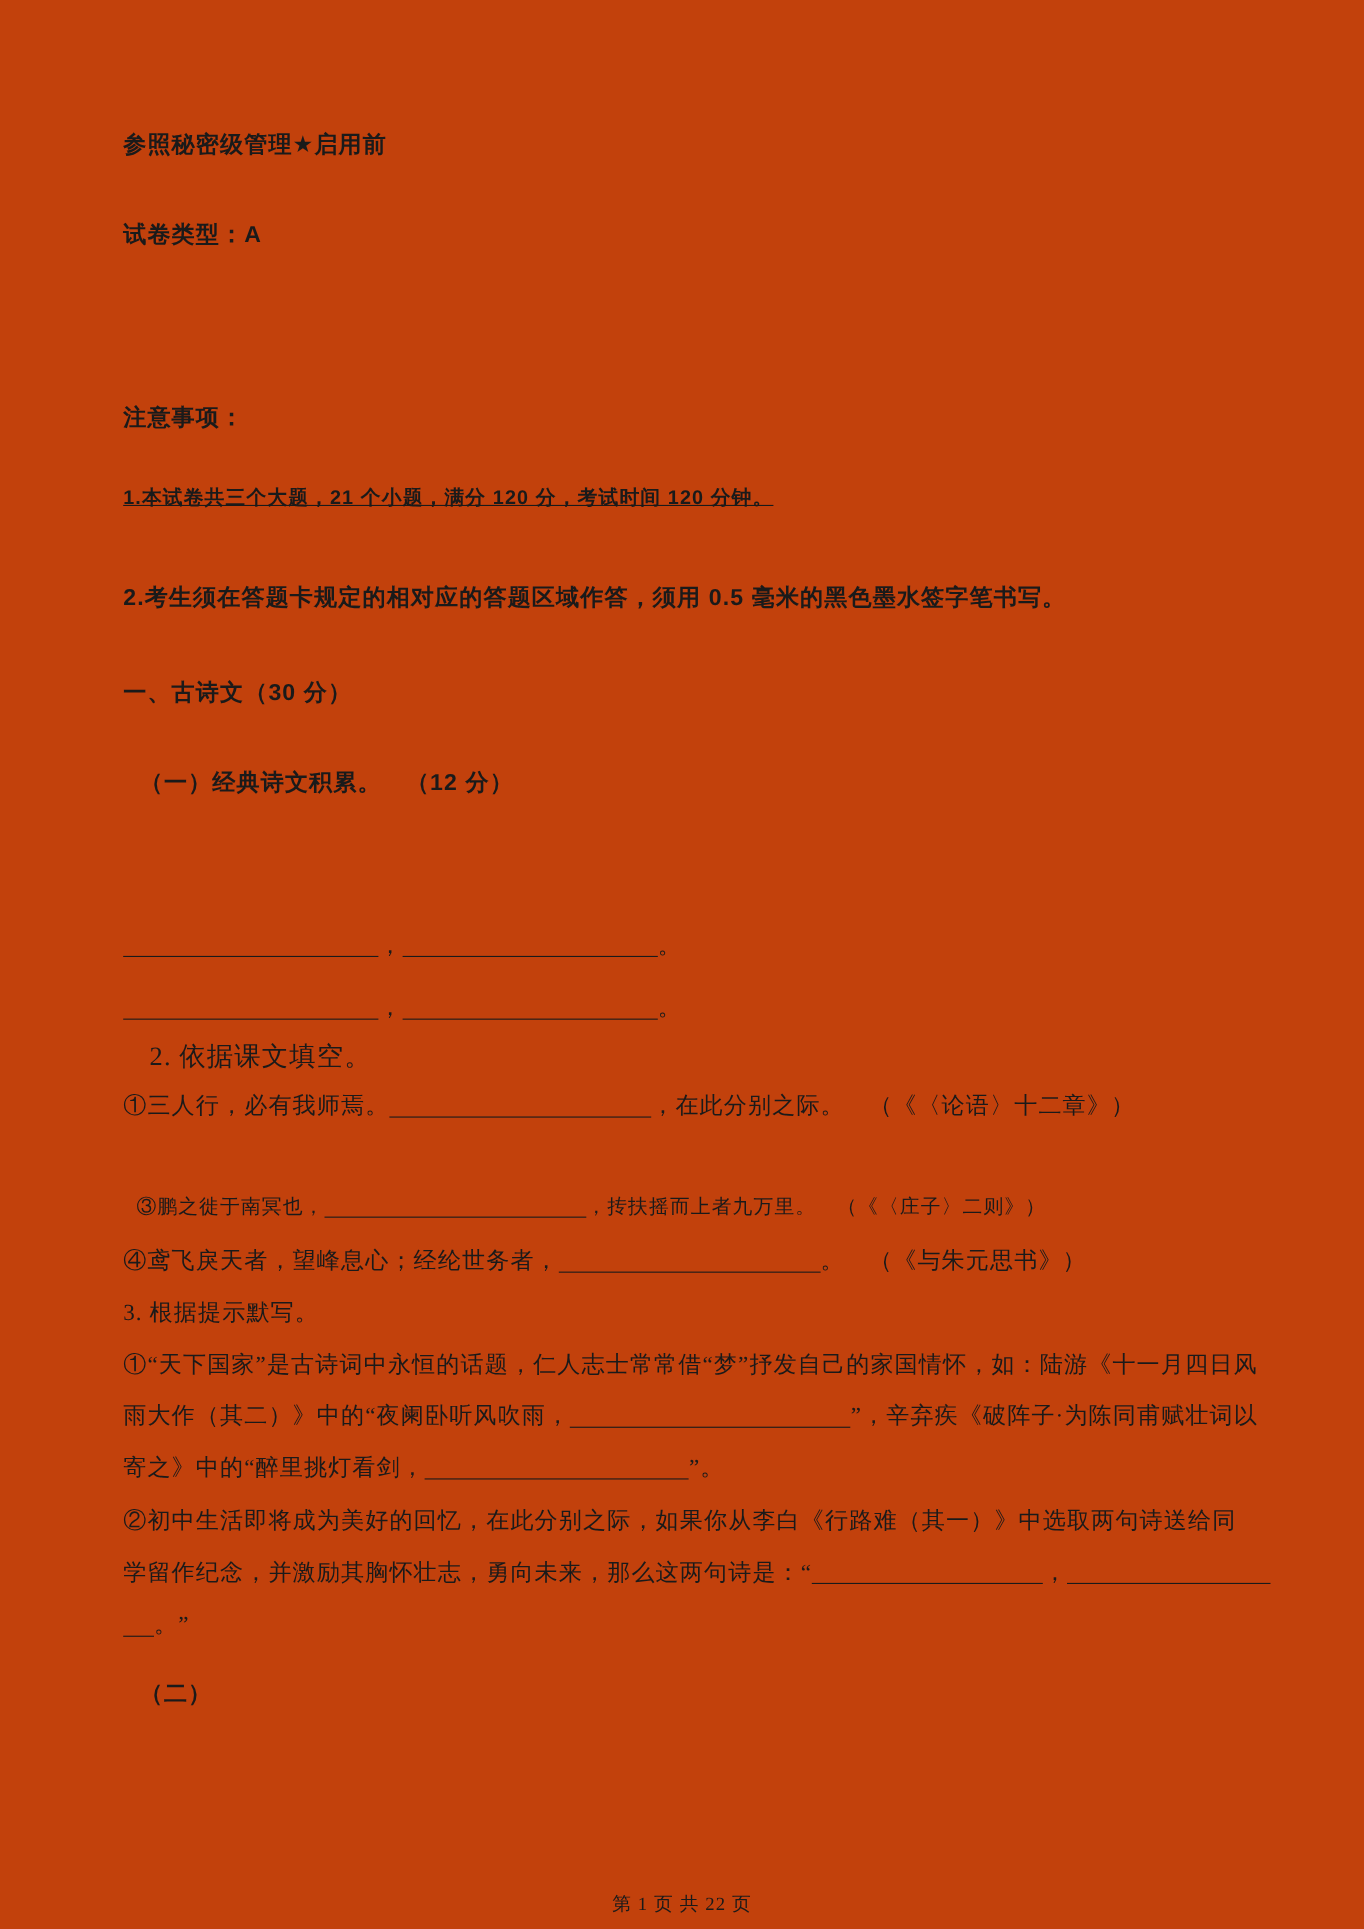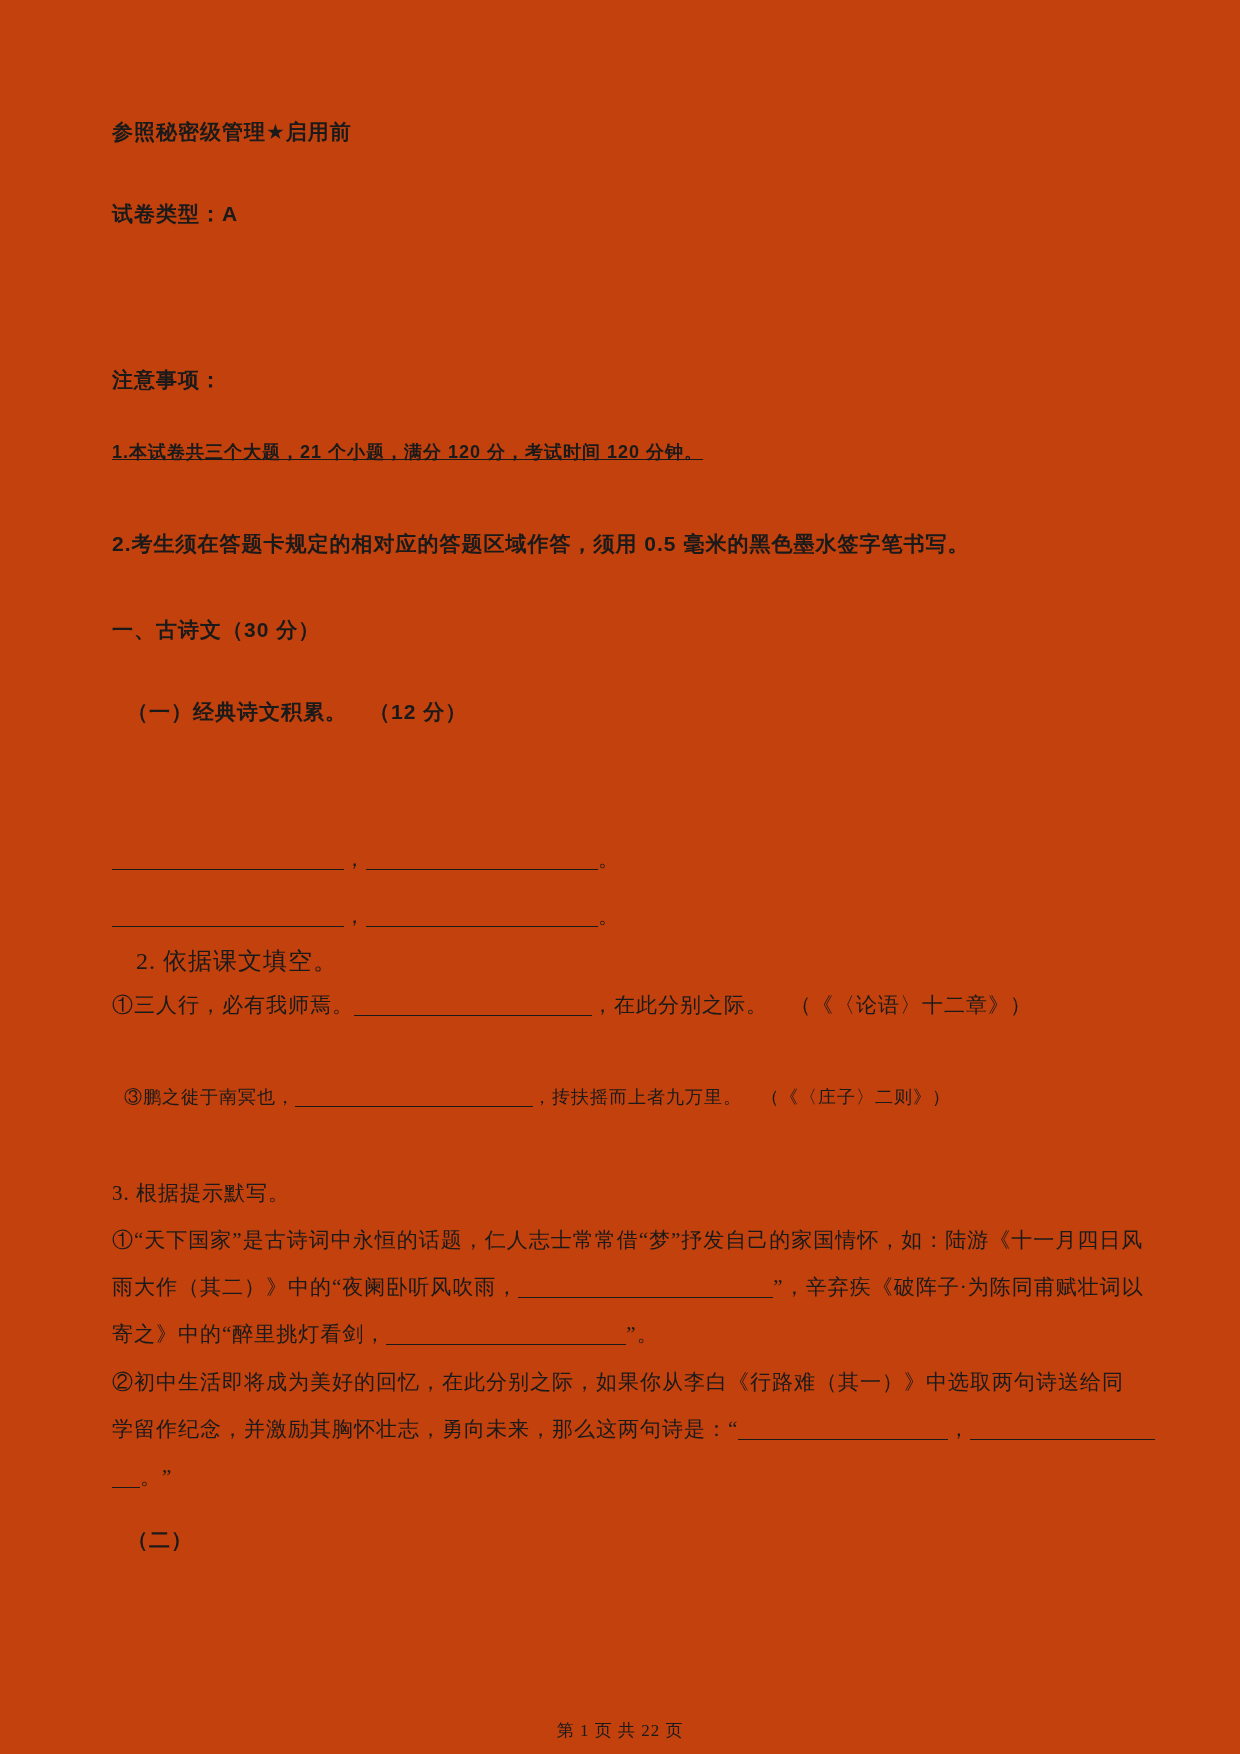--- a/index.html
+++ b/index.html
@@ -47,20 +47,21 @@
     <div class="line hei" style="top: 366px; font-size: 21px; left: 112px;"><span>注意事项：</span></div>
     <div class="line hei" style="top: 441px; font-size: 18px; left: 112px; text-decoration: underline;"><span>1.本试卷共三个大题，21 个小题，满分 120 分，考试时间 120 分钟。</span></div>
     <div class="line hei" style="top: 530px; font-size: 21px; left: 112px;"><span>2.考生须在答题卡规定的相对应的答题区域作答，须用 0.5 毫米的黑色墨水签字笔书写。</span></div>
     <div class="line hei" style="top: 616px; font-size: 21px; left: 112px;"><span>一、古诗文（30 分）</span></div>
     <div class="line hei" style="top: 698px; font-size: 21px; left: 127px;"><span>（一）经典诗文积累。　（12 分）</span></div>
     <div class="line song" style="top: 846px; font-size: 21px; left: 112px;"><span class="blank" style="width: 232px;"></span><span>，</span><span class="blank" style="width: 232px;"></span><span>。</span></div>
     <div class="line song" style="top: 903px; font-size: 21px; left: 112px;"><span class="blank" style="width: 232px;"></span><span>，</span><span class="blank" style="width: 232px;"></span><span>。</span></div>
     <div class="line song" style="top: 946px; font-size: 24px; left: 112px; margin-left: 24px;"><span>2. 依据课文填空。</span></div>
     <div class="line song" style="top: 992px; font-size: 21px; left: 112px;"><span>①三人行，必有我师焉。</span><span class="blank" style="width: 238px;"></span><span>，在此分别之际。　（《〈论语〉十二章》）</span></div>
     <div class="line song" style="top: 1086px; font-size: 18px; left: 124px; font-family: Liberation Serif, serif;"><span>③鹏之徙于南冥也，</span><span class="blank" style="width: 238px;"></span><span>，抟扶摇而上者九万里。　（《〈庄子〉二则》）</span></div>
+    <div class="line song" style="top: 1133px; font-size: 21px; left: 112px;"><span>④鸢飞戾天者，望峰息心；经纶世务者，</span><span class="blank" style="width: 238px;"></span><span>。　（《与朱元思书》）</span></div>
     <div class="line song" style="top: 1180px; font-size: 21px; left: 112px;"><span>3. 根据提示默写。</span></div>
     <div class="line song" style="top: 1227px; font-size: 21px; left: 112px;"><span>①“天下国家”是古诗词中永恒的话题，仁人志士常常借“梦”抒发自己的家国情怀，如：陆游《十一月四日风</span></div>
     <div class="line song" style="top: 1274px; font-size: 21px; left: 112px;"><span>雨大作（其二）》中的“夜阑卧听风吹雨，</span><span class="blank" style="width: 255px;"></span><span>”，辛弃疾《破阵子·为陈同甫赋壮词以</span></div>
     <div class="line song" style="top: 1321px; font-size: 21px; left: 112px;"><span>寄之》中的“醉里挑灯看剑，</span><span class="blank" style="width: 240px;"></span><span>”。</span></div>
     <div class="line song" style="top: 1369px; font-size: 21px; left: 112px;"><span>②初中生活即将成为美好的回忆，在此分别之际，如果你从李白《行路难（其一）》中选取两句诗送给同</span></div>
     <div class="line song" style="top: 1416px; font-size: 21px; left: 112px;"><span>学留作纪念，并激励其胸怀壮志，勇向未来，那么这两句诗是：“</span><span class="blank" style="width: 210px;"></span><span>，</span><span class="blank" style="width: 185px;"></span></div>
     <div class="line song" style="top: 1464px; font-size: 21px; left: 112px;"><span class="blank" style="width: 28px;"></span><span>。”</span></div>
     <div class="line hei" style="top: 1526px; font-size: 21px; left: 127px;"><span>（二）</span></div>
     <div class="line song" style="top: 1720px; font-size: 17px; left: 0px; right: 0px; text-align: center;"><span>第 1 页 共 22 页</span></div>
   </div>

